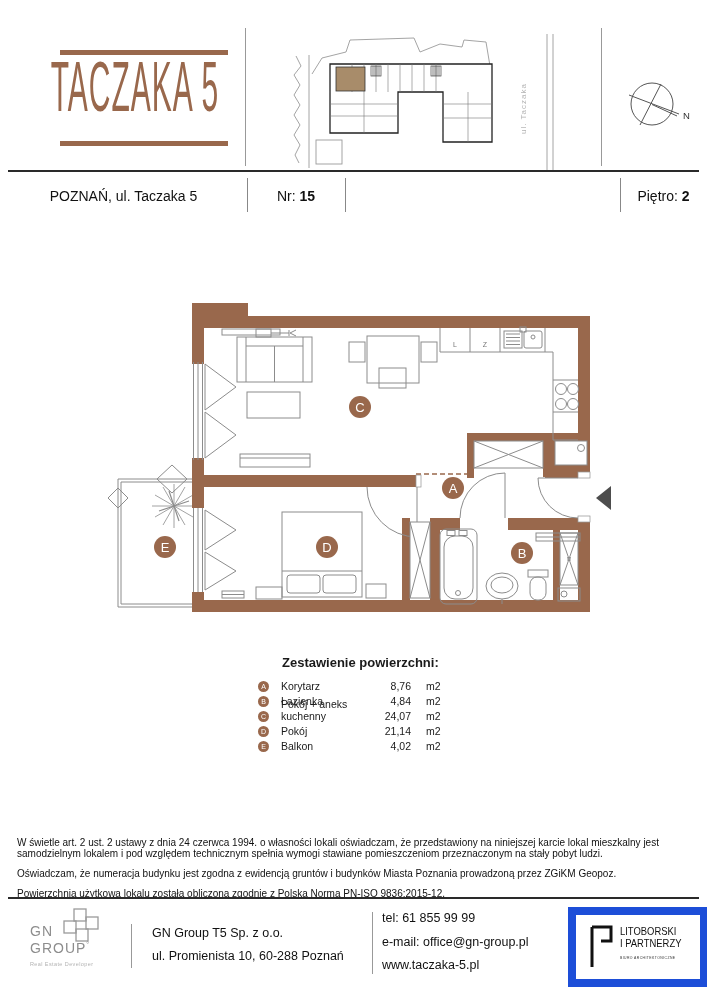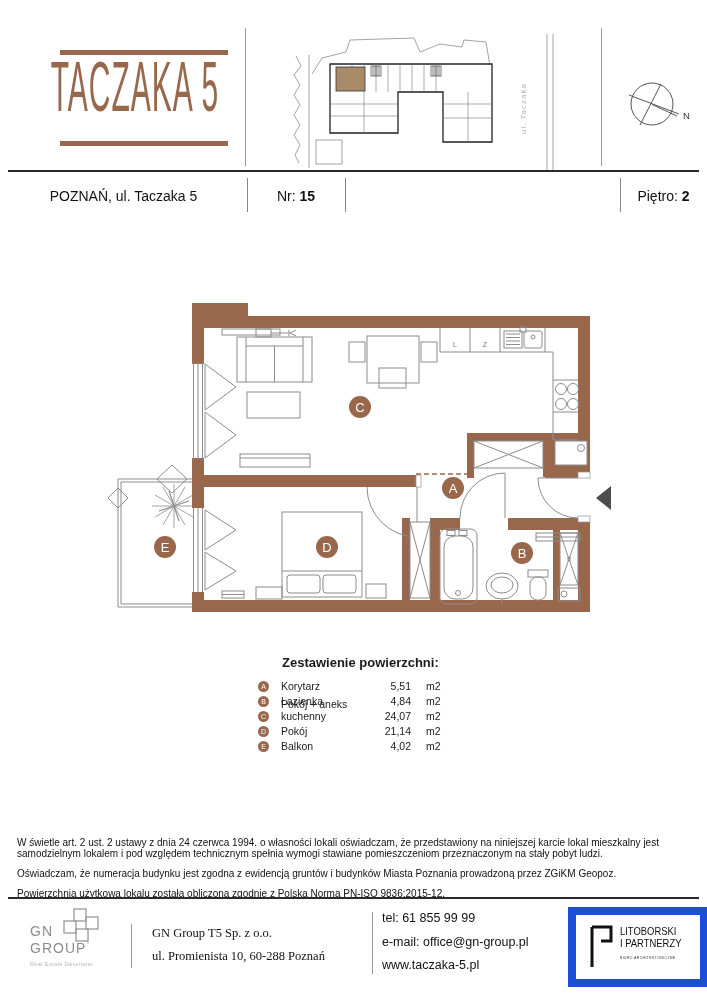--- a/index.html
+++ b/index.html
@@ -24,21 +24,21 @@
            display:flex;align-items:center;justify-content:center;margin-right:12px;flex:0 0 11px;}
   #areas .nm{flex:1;}
   #areas .val{width:32px;text-align:right;}
   #areas .unit{width:16px;margin-left:15px;}
   
   #legal{position:absolute;left:17px;top:837px;width:662px;font-size:10px;line-height:11px;color:#111;}
   #legal p{margin:0 0 9px 0;}
   
   .gn-txt{position:absolute;left:30px;top:925px;color:#8d8d8d;font-size:14px;line-height:13px;letter-spacing:1px;}
   .gn-tag{font-size:5.5px;color:#b3b3b3;letter-spacing:.4px;margin-top:3px;}
-  .f-co{position:absolute;left:152px;top:922px;font-size:12.5px;line-height:23px;color:#111;font-family:Liberation Serif, serif;}
+  .f-co{position:absolute;left:152px;top:922px;font-size:12.5px;line-height:23px;color:#111;}
   .f-ct{position:absolute;left:382px;top:907px;font-size:12.5px;line-height:23.5px;color:#111;}
   #litobox{position:absolute;left:568px;top:907px;width:124px;height:64px;border:8px solid #1d4ed8;background:#fff;}
   .lito-name{position:absolute;left:44px;top:11px;font-size:11.5px;line-height:11.5px;color:#111;
              transform:scale(.82,1);transform-origin:left top;white-space:nowrap;}
   .lito-sub{font-size:4.2px;letter-spacing:.5px;color:#333;margin-top:3px;}
   svg text{font-family:"Liberation Sans",sans-serif;}
 </style>
 </head>
 <body>
 
@@ -320,21 +320,21 @@
           <text x="165" y="547" dy="4.5" font-size="13" fill="#fff" text-anchor="middle">E</text>
         </g>
     </g>
   </svg>
 
   <div id="areas">
     <div class="ttl">Zestawienie powierzchni:</div>
     <div class="row">
       <span class="keycirc">A</span>
       <span class="nm">Korytarz</span>
-      <span class="val">5,51</span>
+      <span class="val">8,76</span>
       <span class="unit">m2</span>
     </div>
     <div class="row">
       <span class="keycirc">B</span>
       <span class="nm">Łazienka</span>
       <span class="val">4,84</span>
       <span class="unit">m2</span>
     </div>
     <div class="row">
       <span class="keycirc">C</span>

